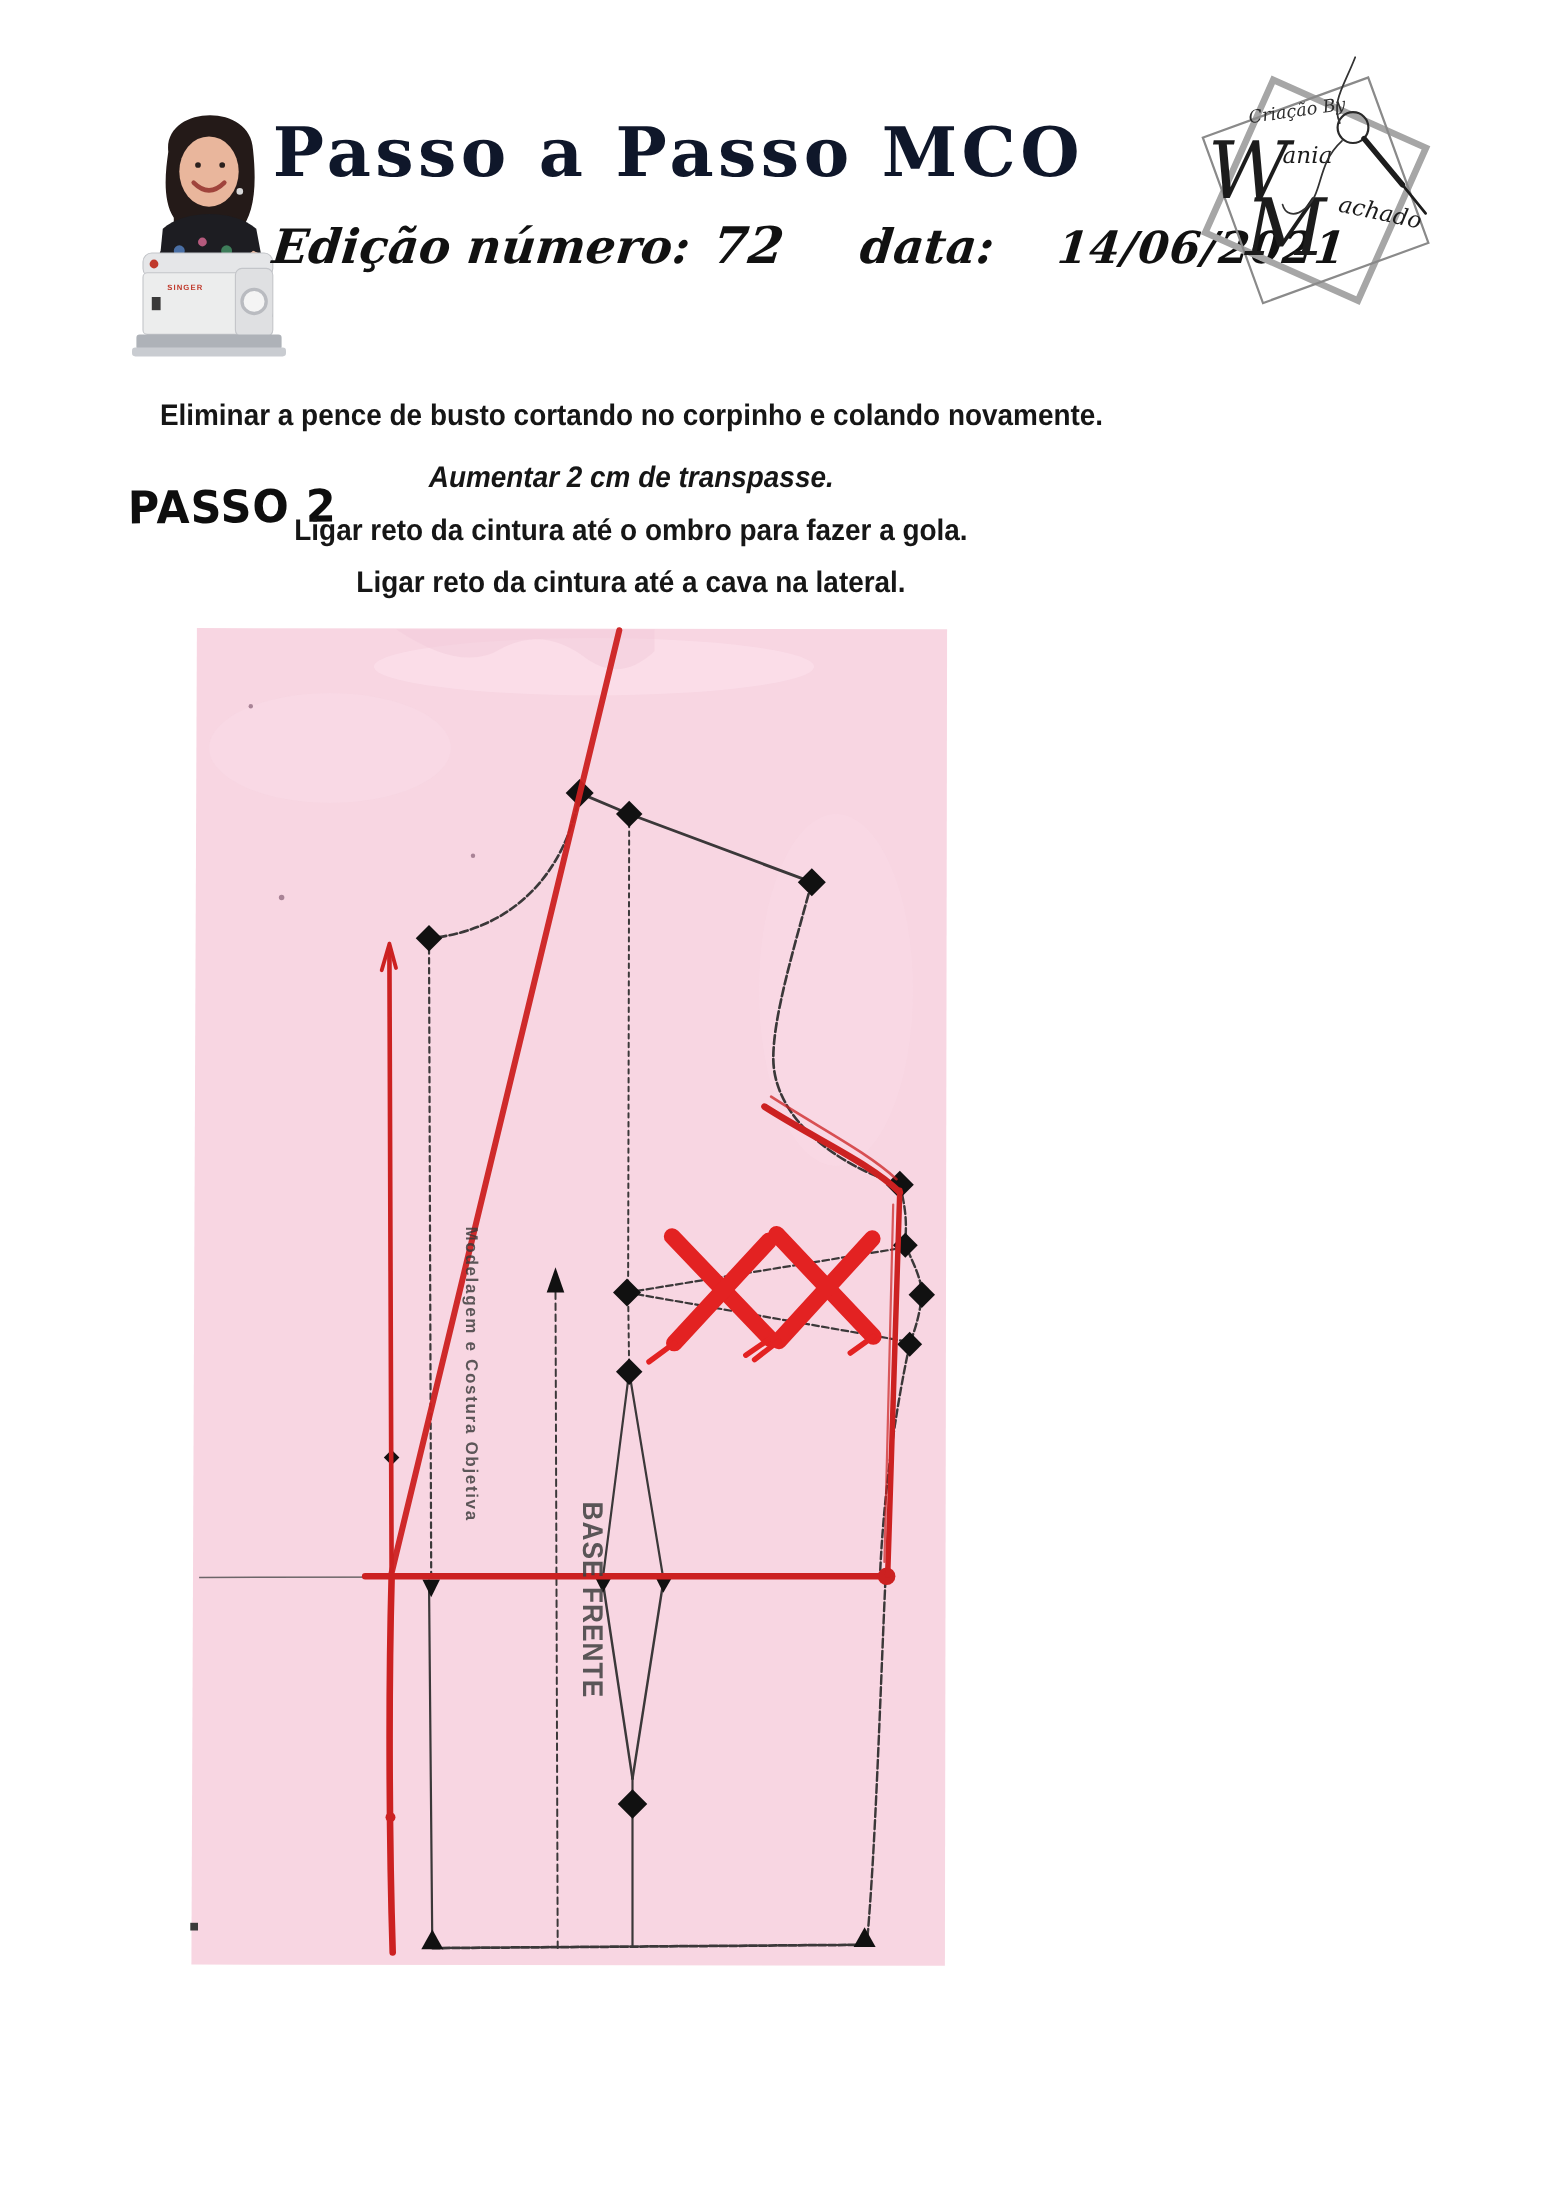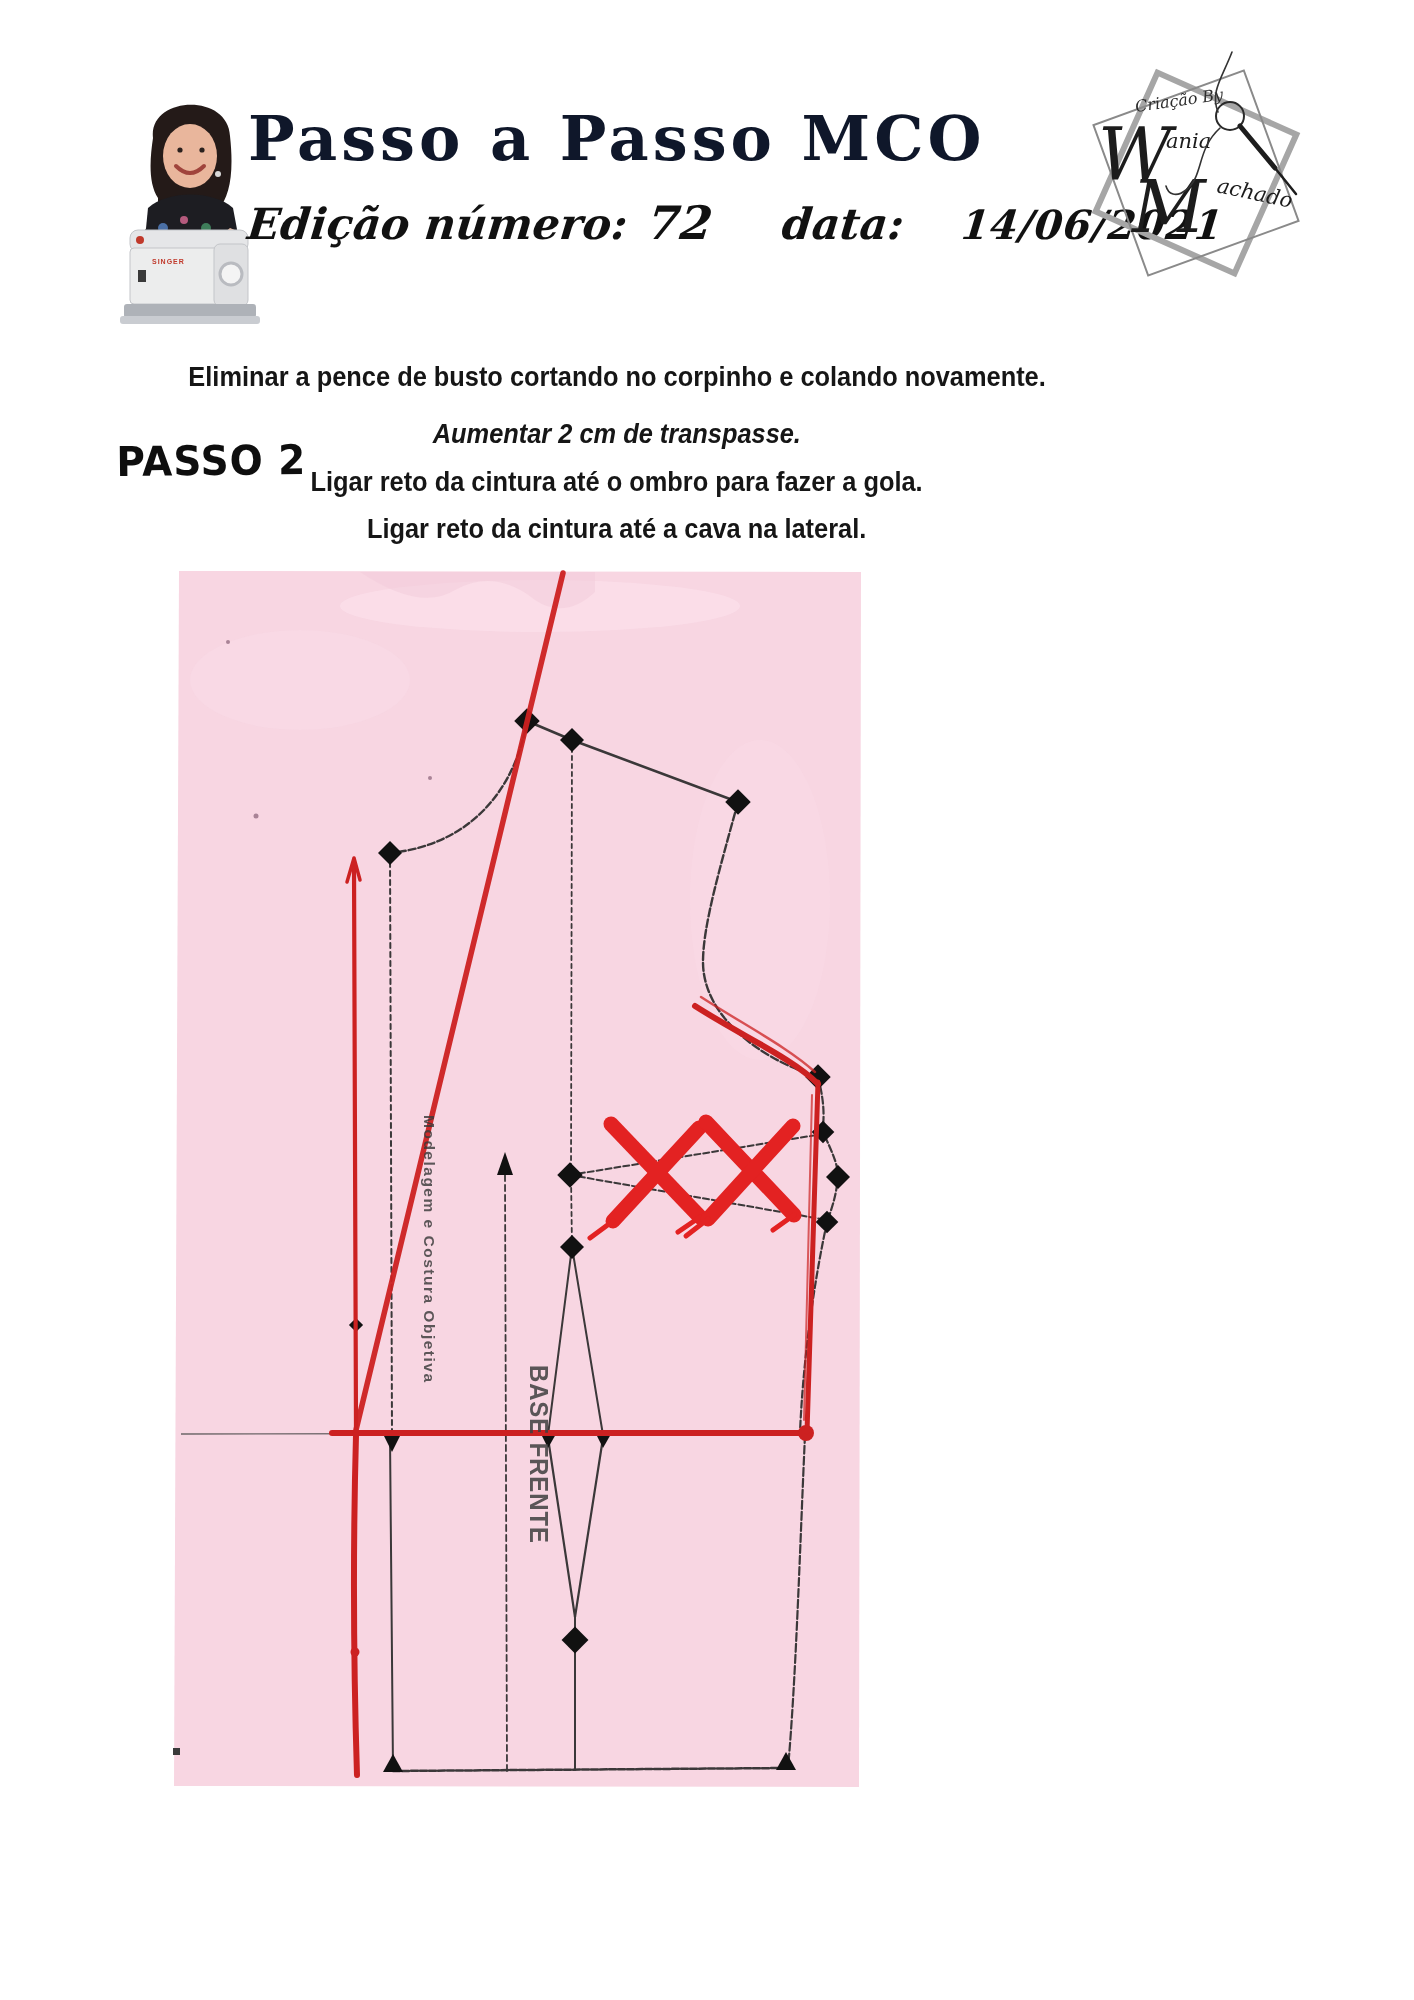--- a/index.html
+++ b/index.html
@@ -12,21 +12,21 @@
   .edition-line{left:248px;top:196px;font-family:"DejaVu Serif",serif;font-style:italic;
          font-weight:bold;font-size:43px;color:#111;white-space:nowrap;transform:skewX(-6deg);}
   .edition-line .num{font-size:46px;padding:0 6px;}
   .edition-line .gap1{display:inline-block;width:34px;}
   .edition-line .gap2{display:inline-block;width:28px;}
   .edition-line .date{font-size:40px;letter-spacing:1px;}
   
   .step-label{left:116px;top:438px;font-size:41px;font-weight:900;color:#0e0e0e;
          letter-spacing:1px;transform:scaleX(.95) rotate(-.6deg);transform-origin:left top;
          font-family:"DejaVu Sans",sans-serif;}
-  .instr{left:0;width:1148px;text-align:center;font-weight:bold;font-size:27px;color:#161616;margin-left:43px;}
+  .instr{left:0;width:1148px;text-align:center;font-weight:bold;font-size:27px;color:#161616;}
   .instr span{display:inline-block;transform:scaleX(.94);white-space:nowrap;}
   .i1{top:362px;} .i2{top:419px;font-style:italic;} .i3{top:467px;} .i4{top:514px;text-align:center;}
   svg{position:absolute;left:0;top:0;}
   .wm-text{font-family:"Liberation Sans",sans-serif;}
 </style>
 </head>
 <body>
 
 <svg width="1414" height="2000" viewBox="0 0 1414 2000">
 

